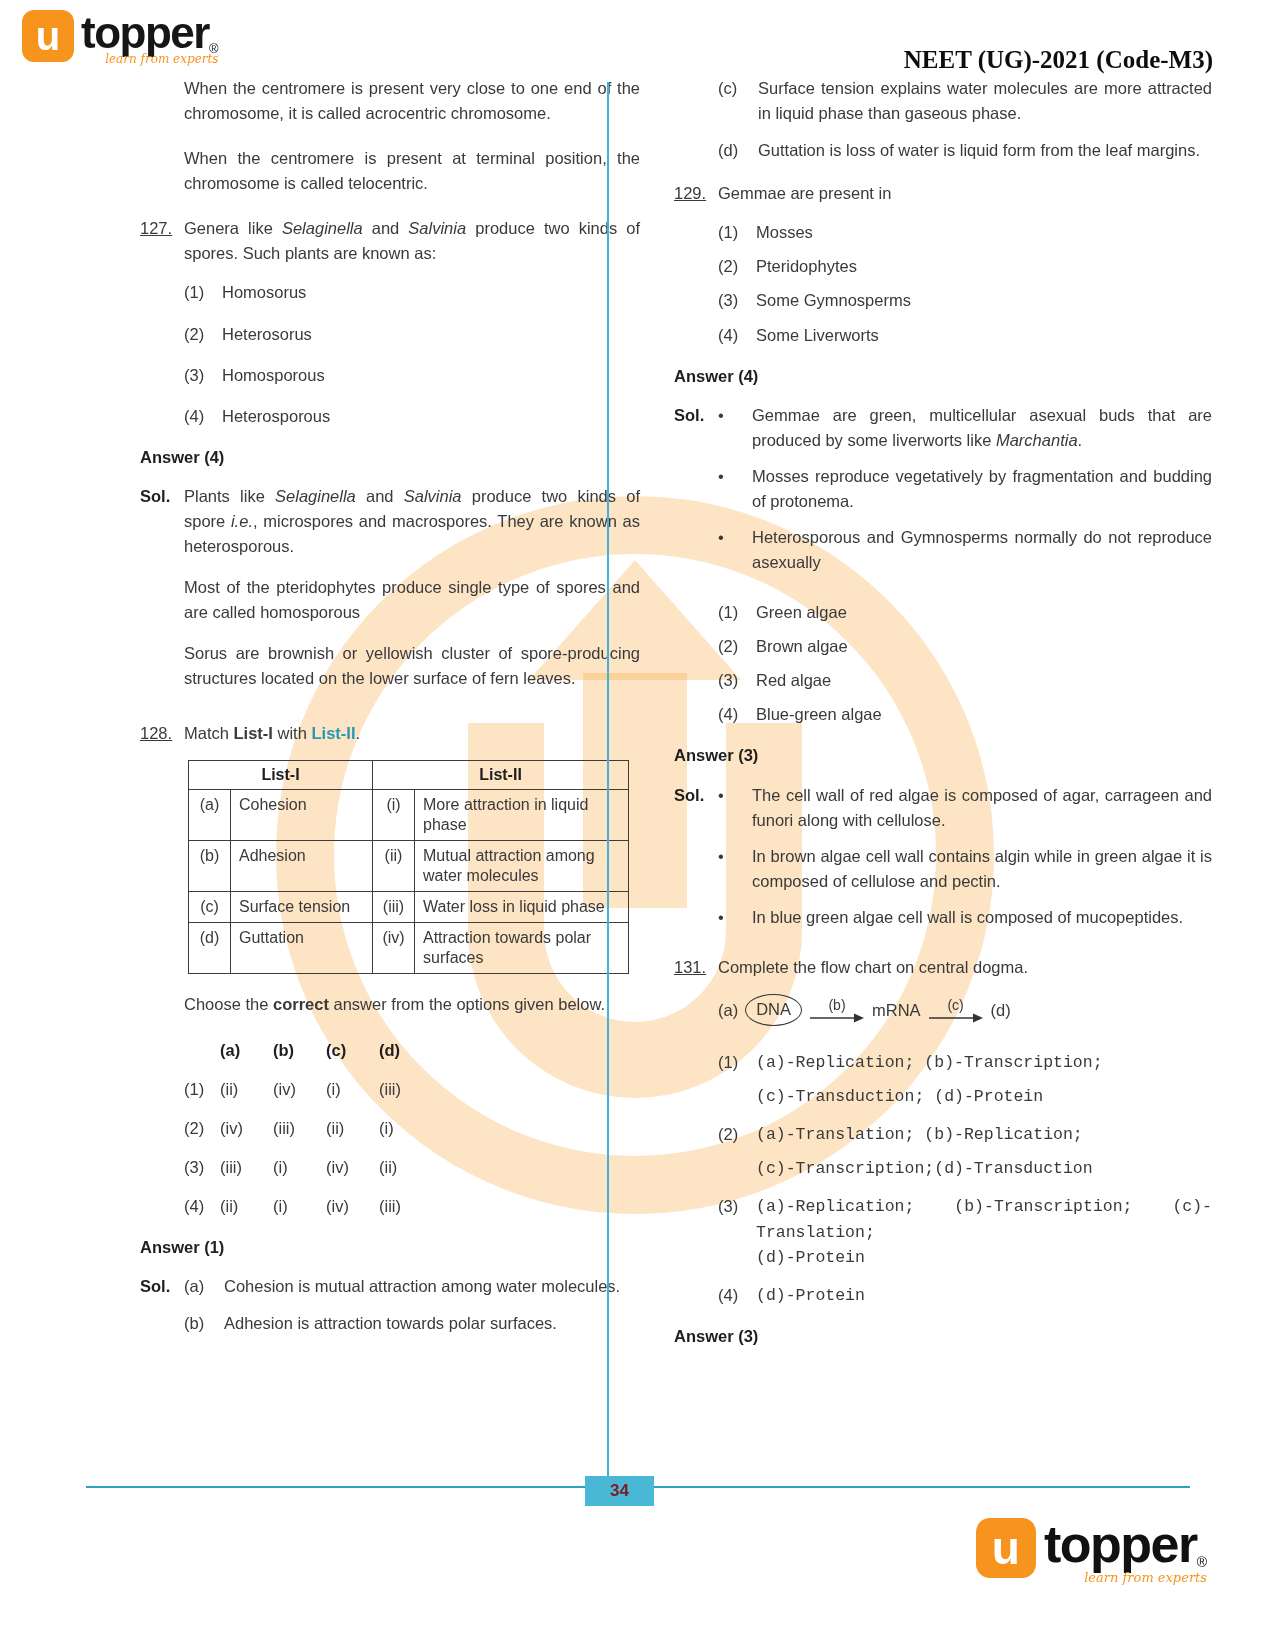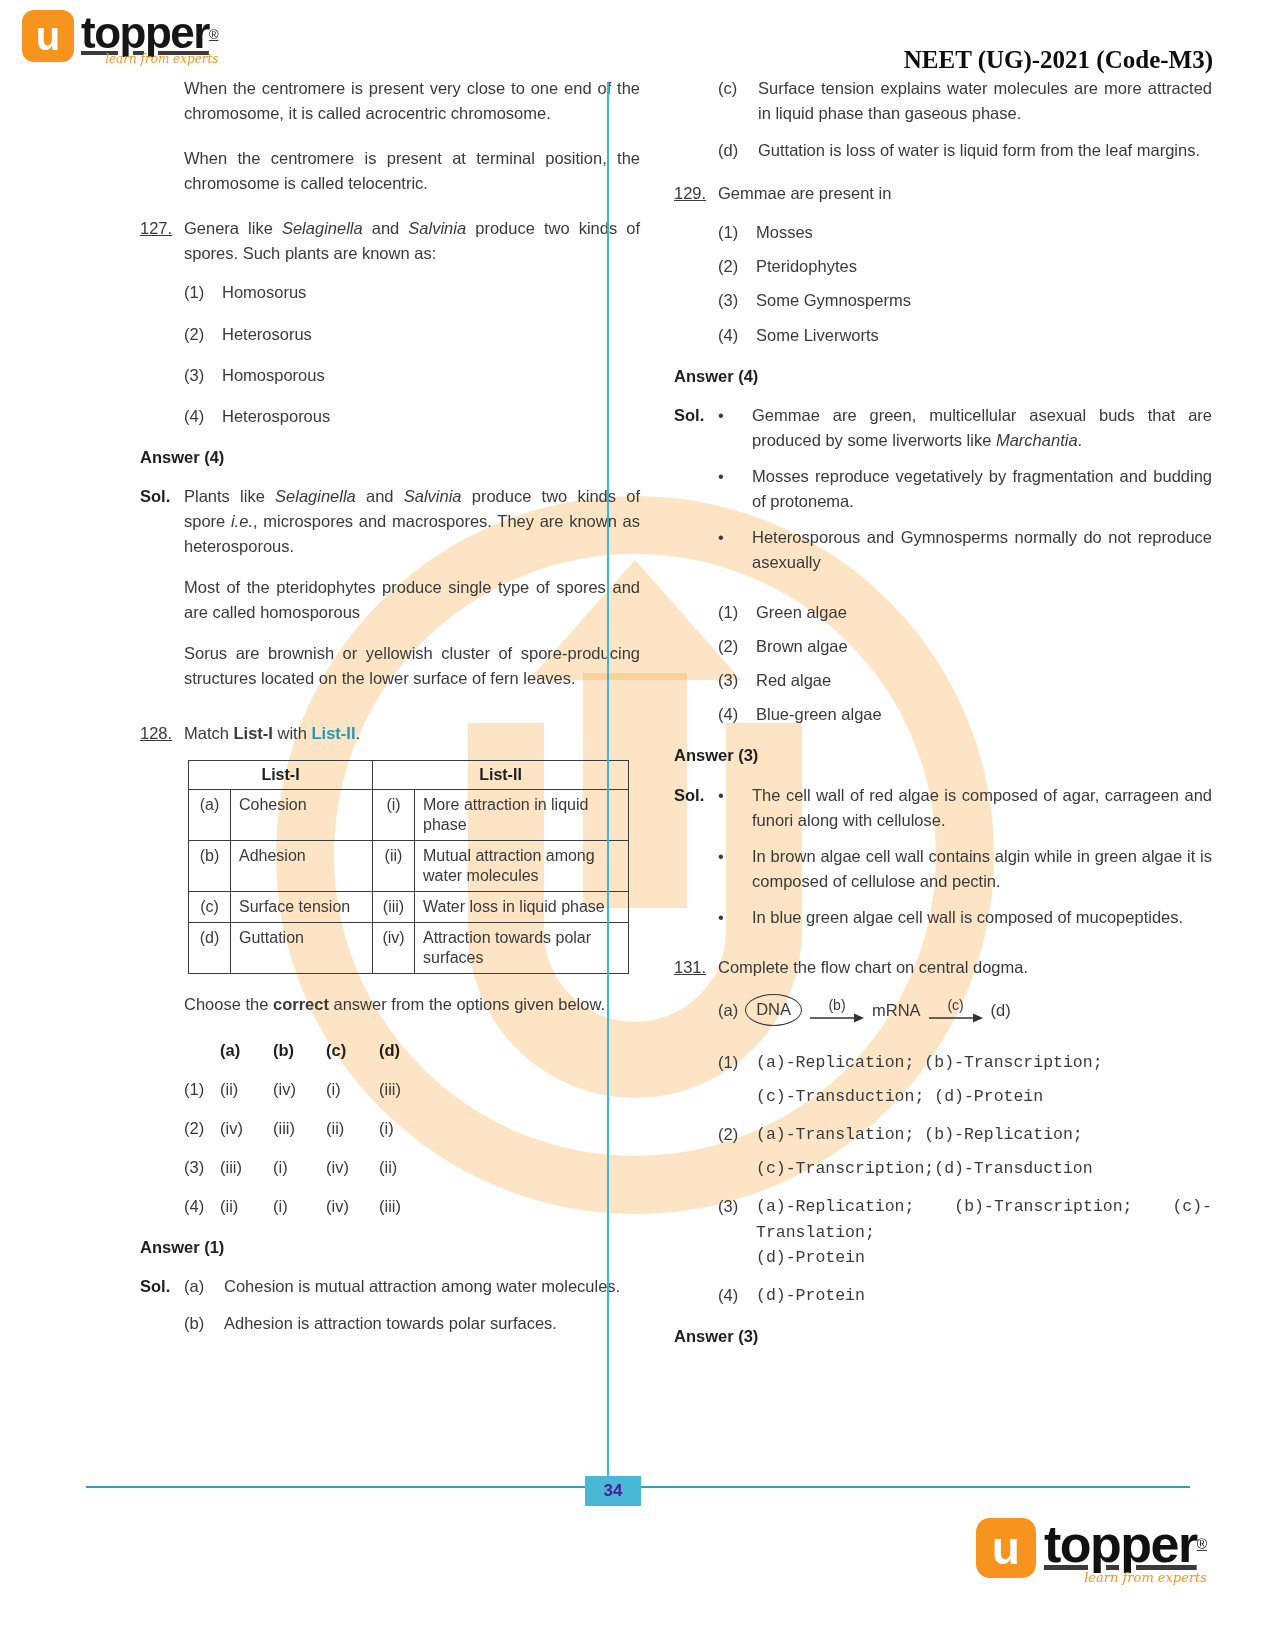--- a/index.html
+++ b/index.html
@@ -9,21 +9,21 @@
     font-family:"Liberation Sans", sans-serif; color:#3a3a3a;
   }
 
   
   .header { position:absolute; top:10px; left:22px; right:62px;
     display:flex; justify-content:space-between; align-items:flex-start; z-index:2; }
   .brand { display:flex; align-items:flex-start; gap:7px; }
   .brand-u { width:52px; height:52px; background:#f7941e; border-radius:12px;
     color:#fff; font-weight:bold; font-size:40px; line-height:1;
     display:flex; align-items:center; justify-content:center; }
-  .brand-line { display:flex; align-items:center;text-decoration:underline; }
+  .brand-line { display:flex; align-items:flex-end; }
   .brand-name { font-size:44px; font-weight:bold; color:#161616; letter-spacing:-1.5px; line-height:1.05; }
   .brand-reg { font-size:13px; color:#161616; margin-top:2px; }
   .brand-tagline { font-family:"DejaVu Serif", serif; font-style:italic;
     font-size:12px; color:#f7941e; text-align:right; margin-top:-4px; }
   .header-title { font-family:"Liberation Serif", serif; font-weight:bold;
     font-size:25px; color:#0d0d0d; margin-top:36px; }
 
   
   .watermark { position:absolute; left:255px; top:425px; z-index:0; }
 
@@ -82,22 +82,22 @@
   .flow-dna { border:1.6px solid #333; border-radius:50%; padding:2px 10px 3px; }
   .flow-arrow { display:flex; flex-direction:column; align-items:center; line-height:1; margin:0 1px; }
   .arrow-label { font-size:14px; margin-bottom:1px; }
 
   .opt-t .l { display:block;font-family:Liberation Mono, monospace; }
   .l-spaced { margin-top:9px; }
 
   
   .divider { position:absolute; left:607px; top:82px; width:2px; height:1404px; background:#3fb3d9; z-index:1; }
   .footer-line { position:absolute; left:86px; width:1104px; top:1486px; height:2px; background:#2f9fc0; z-index:1; }
-  .page-badge { position:absolute; left:585px; top:1476px; width:56px; height:30px;
-    background:#49b8d6; color:#4c1d95; font-weight:bold; font-size:17px;
+  .page-badge { position:absolute; left:585px; top:1476px; width:69px; height:30px;
+    background:#49b8d6; color:#7f1d1d; font-weight:bold; font-size:17px;
     display:flex; align-items:center; justify-content:center; z-index:2; }
 
   .footer-brand { position:absolute; right:68px; top:1518px; display:flex; gap:8px; z-index:2; }
   .fb-u { width:60px; height:60px; background:#f7941e; border-radius:14px;
     color:#fff; font-weight:bold; font-size:46px; line-height:1;
     display:flex; align-items:center; justify-content:center; }
   .fb-name { font-size:52px; font-weight:bold; color:#111; letter-spacing:-1.5px; line-height:1; }
   .fb-reg { font-size:14px; color:#111; }
   .fb-tagline { font-family:"DejaVu Serif", serif; font-style:italic; font-size:13px;
     color:#f7941e; text-align:right; margin-top:0px; }

